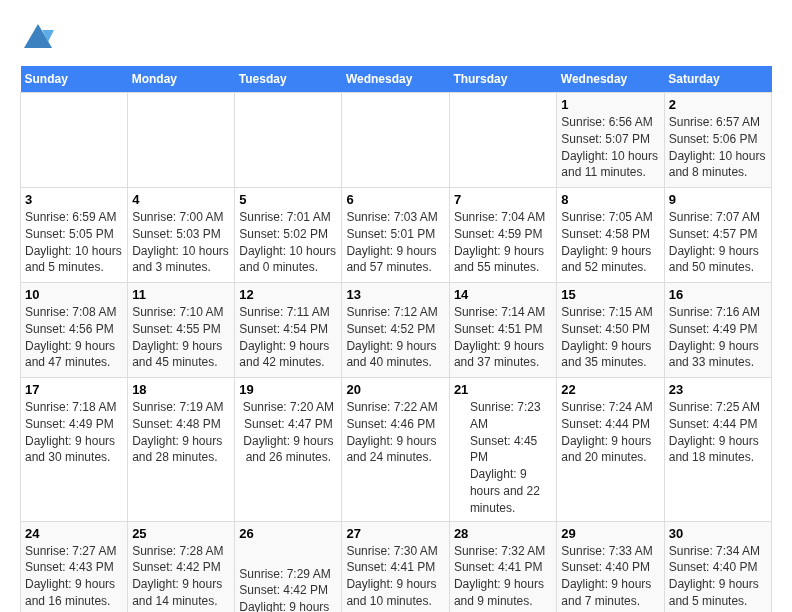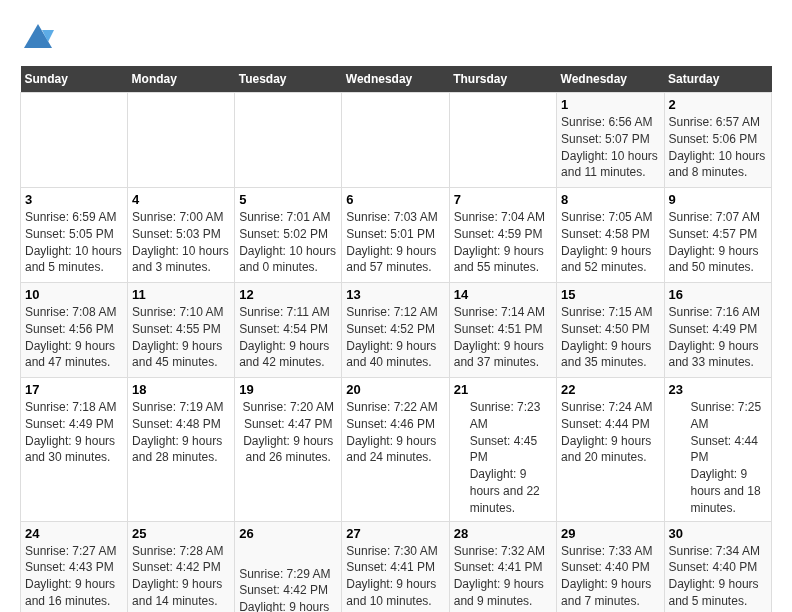--- a/index.html
+++ b/index.html
@@ -51,21 +51,21 @@
     .location {
       font-size: 14px;
       color: #555;
     }
     table {
       width: 100%;
       border-collapse: collapse;
       font-size: 11px;
     }
     thead th {
-      background-color: #404040;
+      background-color: #3b82f6;
       color: #fff;
       padding: 6px 4px;
       text-align: left;
       font-size: 12px;
       font-weight: bold;
     }
     tbody td {
       border: 1px solid #ddd;
       vertical-align: top;
       padding: 4px;
@@ -267,21 +267,21 @@
 Daylight: 9 hours and 22 minutes.</div>
         </td>
         <td>
           <span class="day-number">22</span>
           <div class="day-info" style="white-space: pre-line;">Sunrise: 7:24 AM
 Sunset: 4:44 PM
 Daylight: 9 hours and 20 minutes.</div>
         </td>
         <td>
           <span class="day-number">23</span>
-          <div class="day-info" style="white-space: pre-line; margin-left: 22px;">Sunrise: 7:25 AM
+          <div class="day-info" style="white-space: pre-line;">Sunrise: 7:25 AM
 Sunset: 4:44 PM
 Daylight: 9 hours and 18 minutes.</div>
         </td>
       </tr>
       <tr>
         <td>
           <span class="day-number">24</span>
           <div class="day-info" style="white-space: pre-line;">Sunrise: 7:27 AM
 Sunset: 4:43 PM
 Daylight: 9 hours and 16 minutes.</div>

